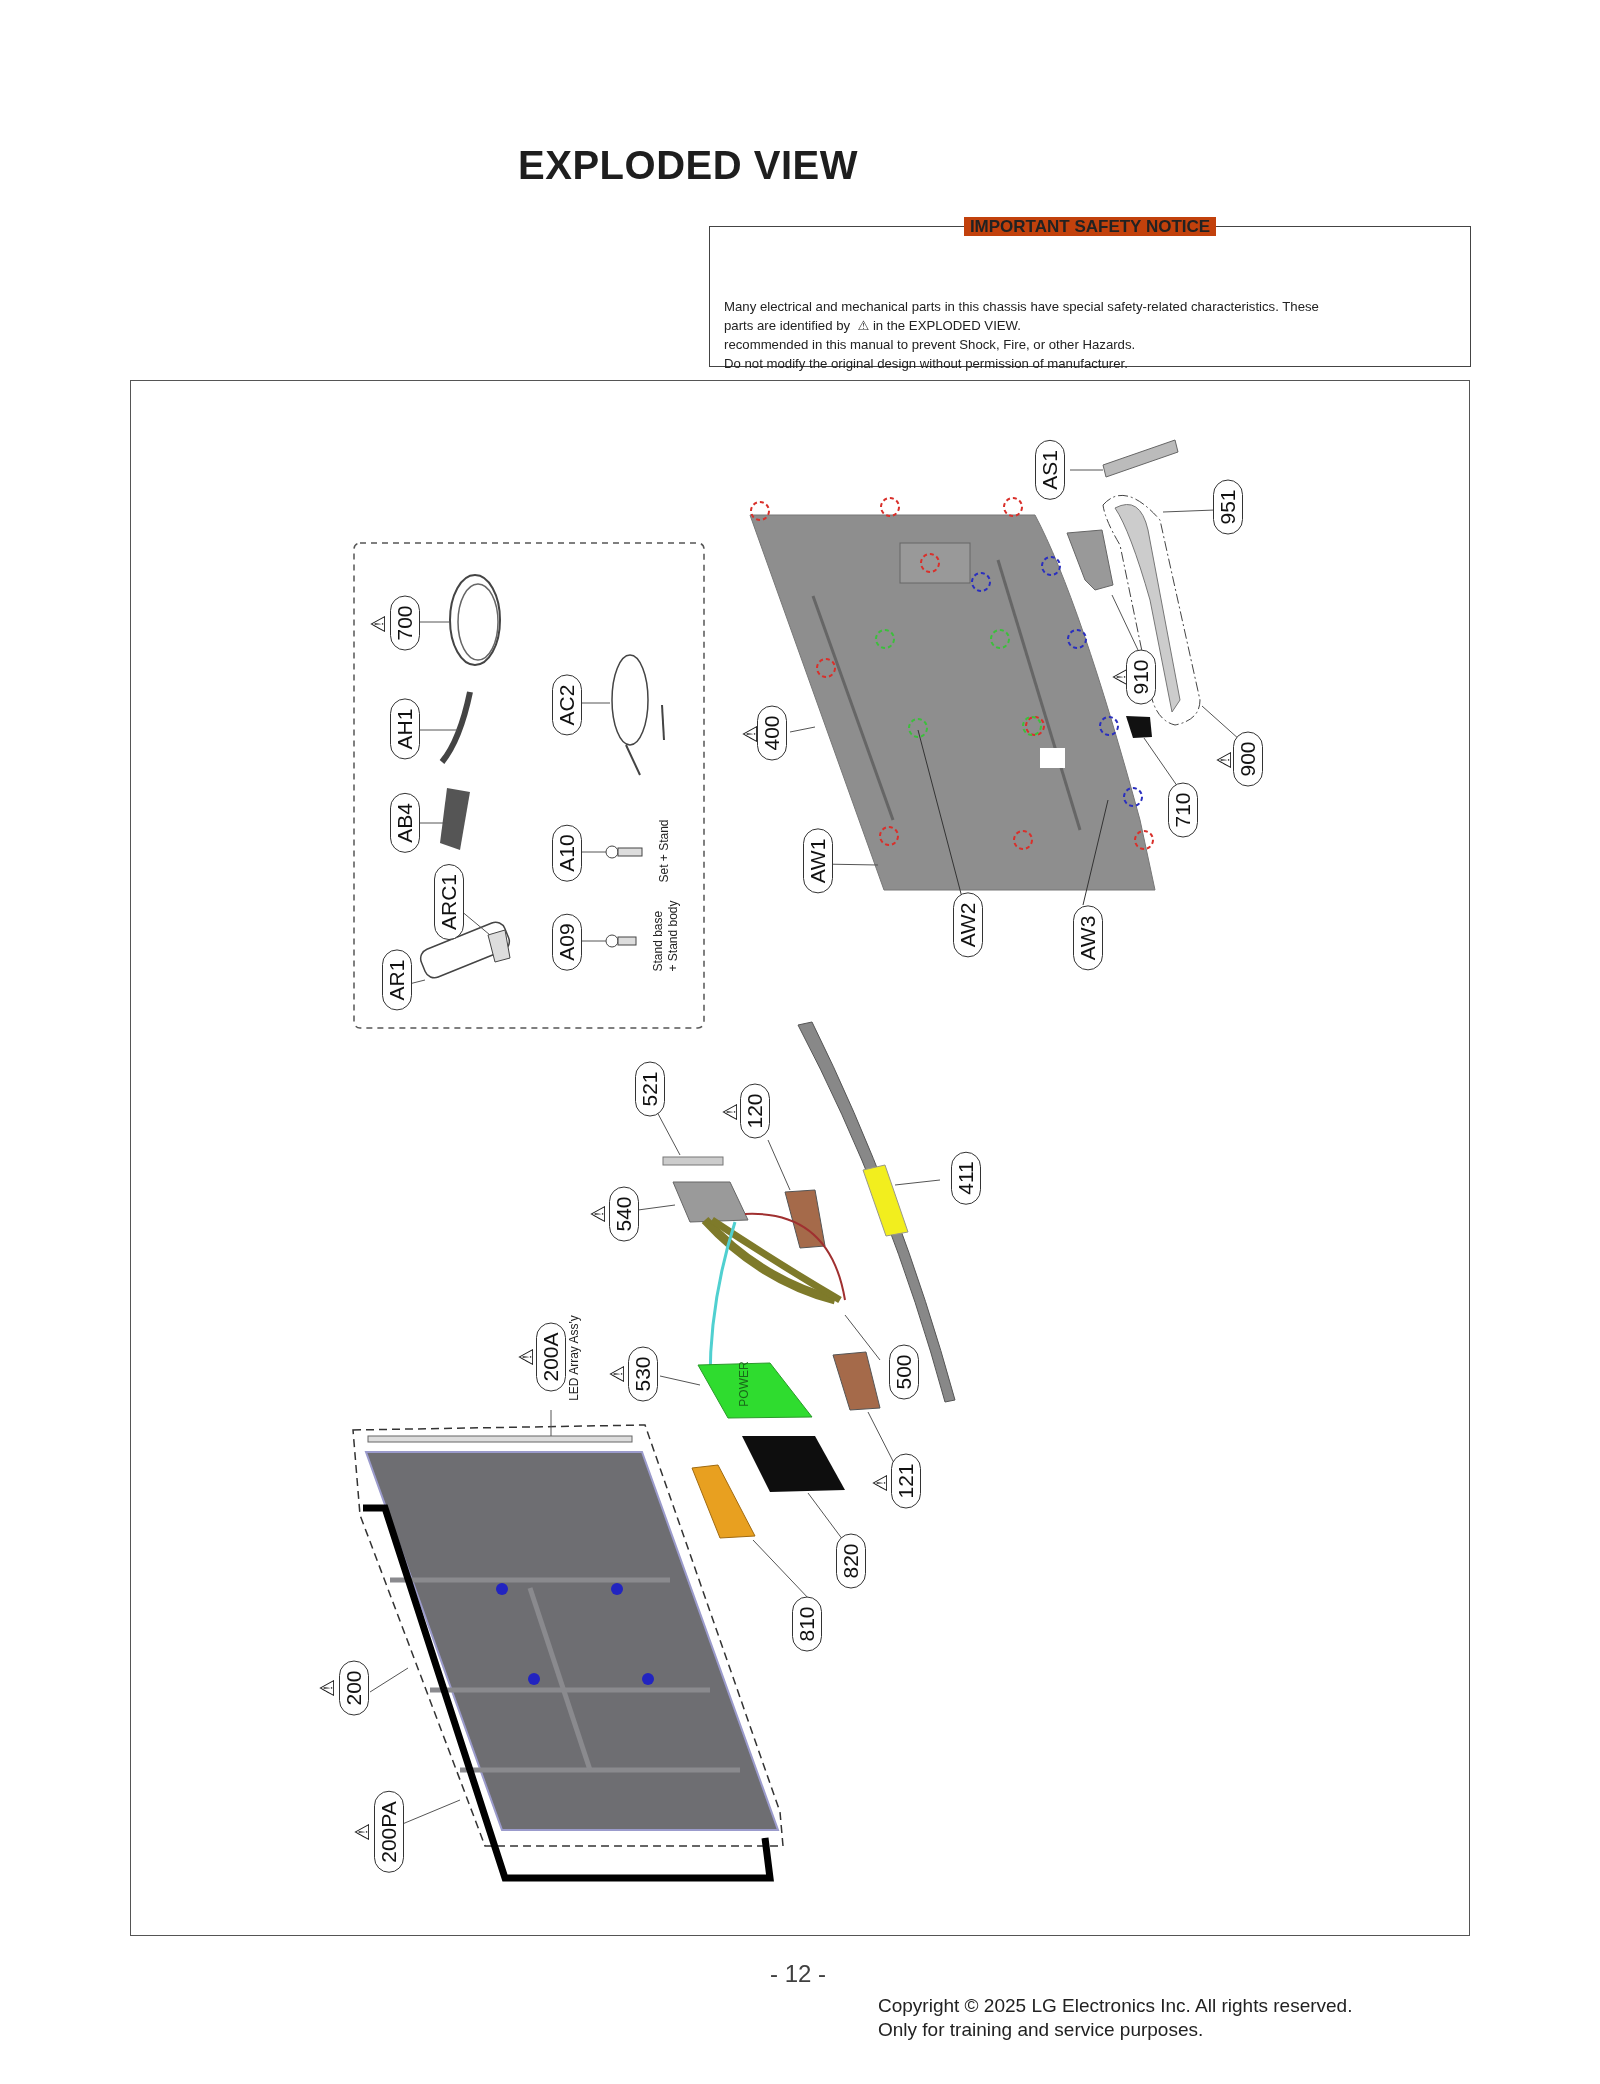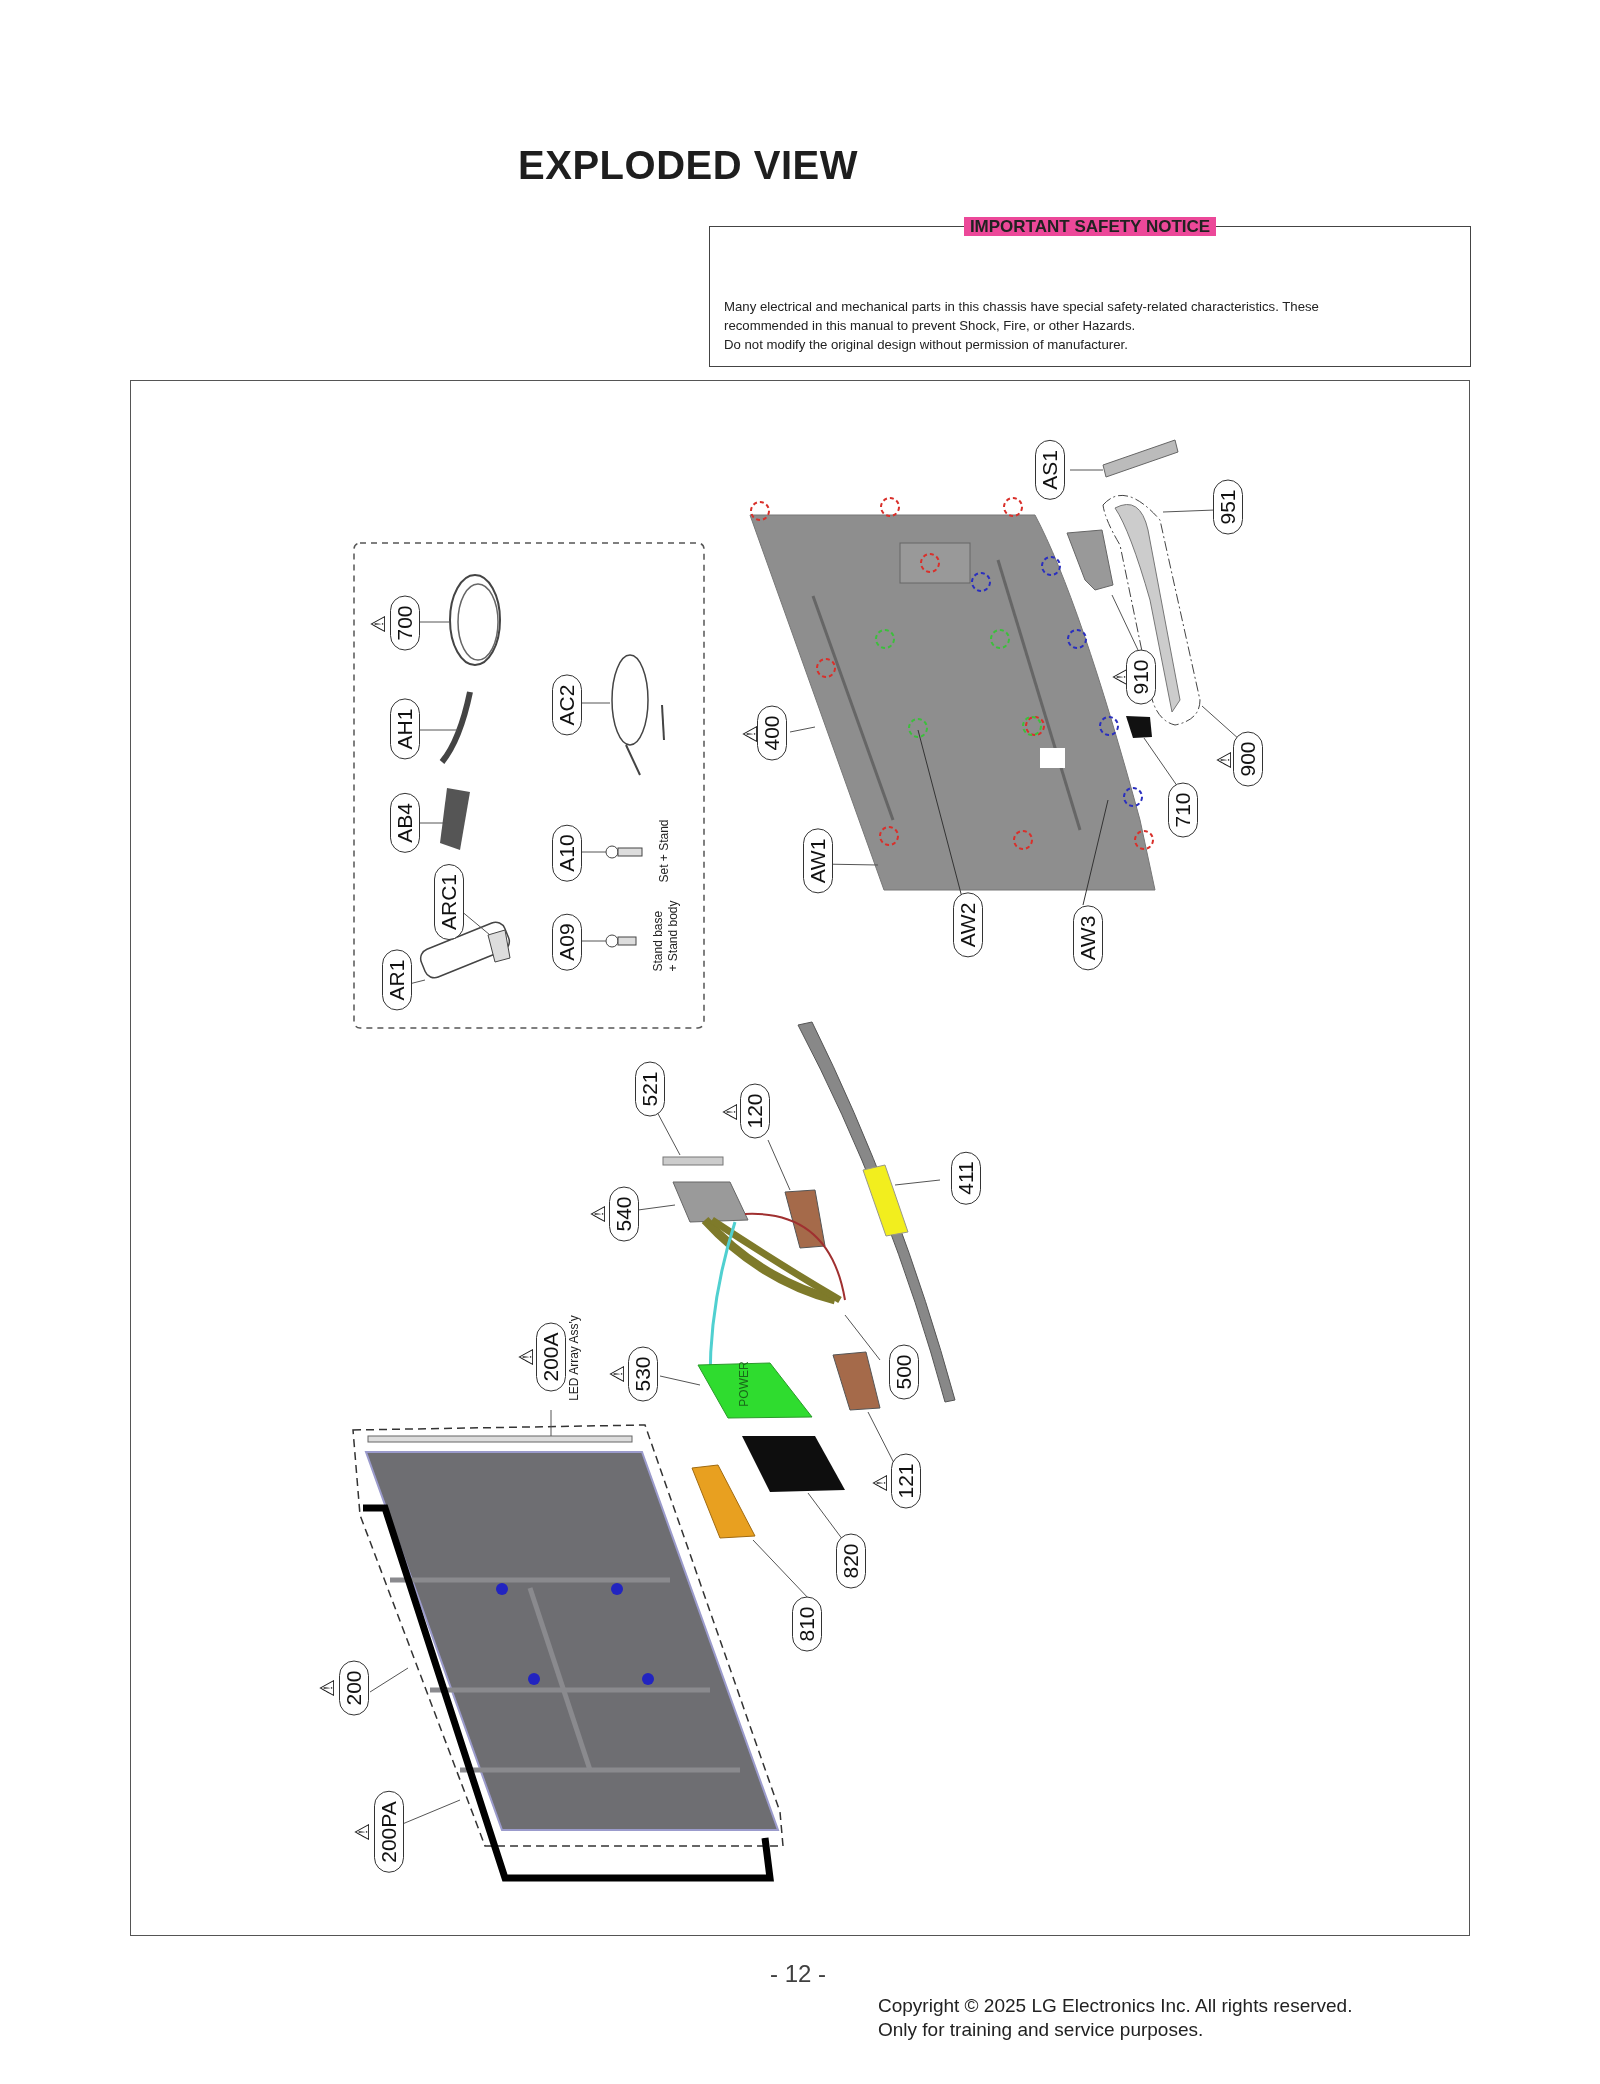--- a/index.html
+++ b/index.html
@@ -1,40 +1,41 @@
 <!DOCTYPE html>
 <html><head>
 <meta charset="utf-8">
 <style>
   html, body { margin:0; padding:0; background:#fff; }
   body { width:1600px; height:2084px; position:relative; font-family:"Liberation Sans", sans-serif; color:#222; overflow:hidden; }
   .title { position:absolute; left:0; width:1376px; top:143px; text-align:center; font-size:40px; font-weight:bold; letter-spacing:0.5px; color:#1e1e1e; }
   .notice { position:absolute; left:709px; top:226px; width:762px; height:141px; border:1px solid #444; box-sizing:border-box; }
   .notice-title { position:absolute; top:-10px; left:0; width:100%; text-align:center; }
-  .notice-title span { background:#ec4899; padding:0 6px; font-weight:bold; font-size:17px;text-align:center; }
+  .notice-title span { background:#c2410c; padding:0 6px; font-weight:bold; font-size:17px;text-align:center; }
   .notice-body { position:absolute; left:14px; right:14px; top:30px; font-size:13.2px; line-height:19px; text-align:justify; color:#222;margin-top:40px; }
   .notice-body p { margin:0; }
   .frame { position:absolute; left:130px; top:380px; width:1340px; height:1556px; border:1px solid #555; box-sizing:border-box; }
   svg.diagram { position:absolute; left:0; top:0; }
   .callout { position:absolute; transform-origin:center center; transform:translate(-50%,-50%) rotate(-90deg); border:1px solid #333; border-radius:16px; background:#fff; font-size:21px; padding:2px 9px; white-space:nowrap; line-height:24px; color:#111; }
   .warn { position:absolute; transform:translate(-50%,-50%) rotate(-90deg); font-size:20px; color:#111; line-height:20px; }
   .vtext { position:absolute; transform:translate(-50%,-50%) rotate(-90deg); font-size:12px; white-space:nowrap; color:#222; text-align:left; line-height:15px; }
   .page-num { position:absolute; left:770px; top:1960px; font-size:24px; color:#404040; }
   .copyright { position:absolute; left:878px; top:1958px; font-size:19px; line-height:24px; color:#222;margin-top:36px; }
   .copyright p { margin:0; }
 </style>
 </head>
 <body>
 
 <div class="title">EXPLODED VIEW</div>
 
 <div class="notice">
   <div class="notice-title"><span>IMPORTANT SAFETY NOTICE</span></div>
   <div class="notice-body">
     <p>Many electrical and mechanical parts in this chassis have special safety-related characteristics. These</p>
+    <p><span>parts are identified by</span> &nbsp;<span>⚠</span> <span>in the EXPLODED VIEW.</span></p>
     <p>recommended in this manual to prevent Shock, Fire, or other Hazards.</p>
     <p>Do not modify the original design without permission of manufacturer.</p>
   </div>
 </div>
 
 <div class="frame"></div>
 
 <svg class="diagram" width="1600" height="2084" viewBox="0 0 1600 2084">
 
   <rect x="354" y="543" width="350" height="485" rx="6" fill="none" stroke="#555" stroke-width="1.5" stroke-dasharray="6,5"></rect>

